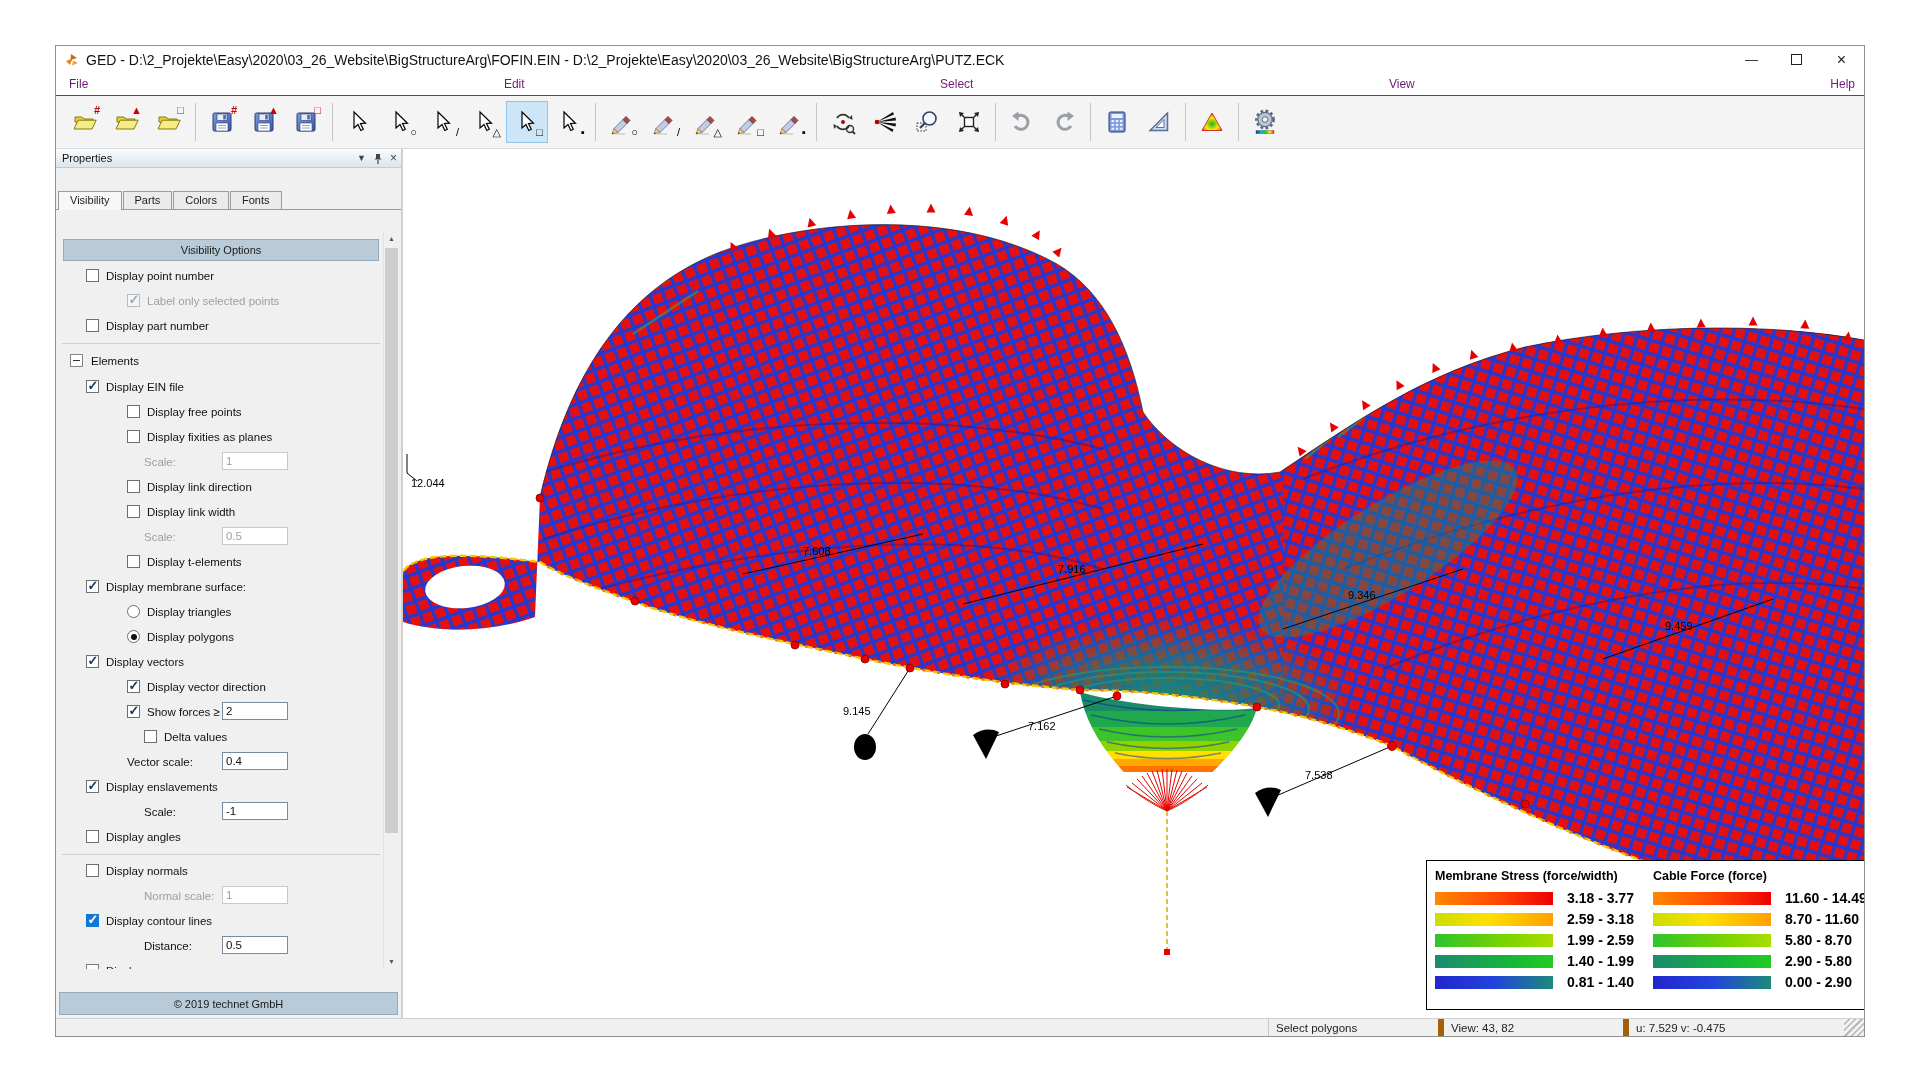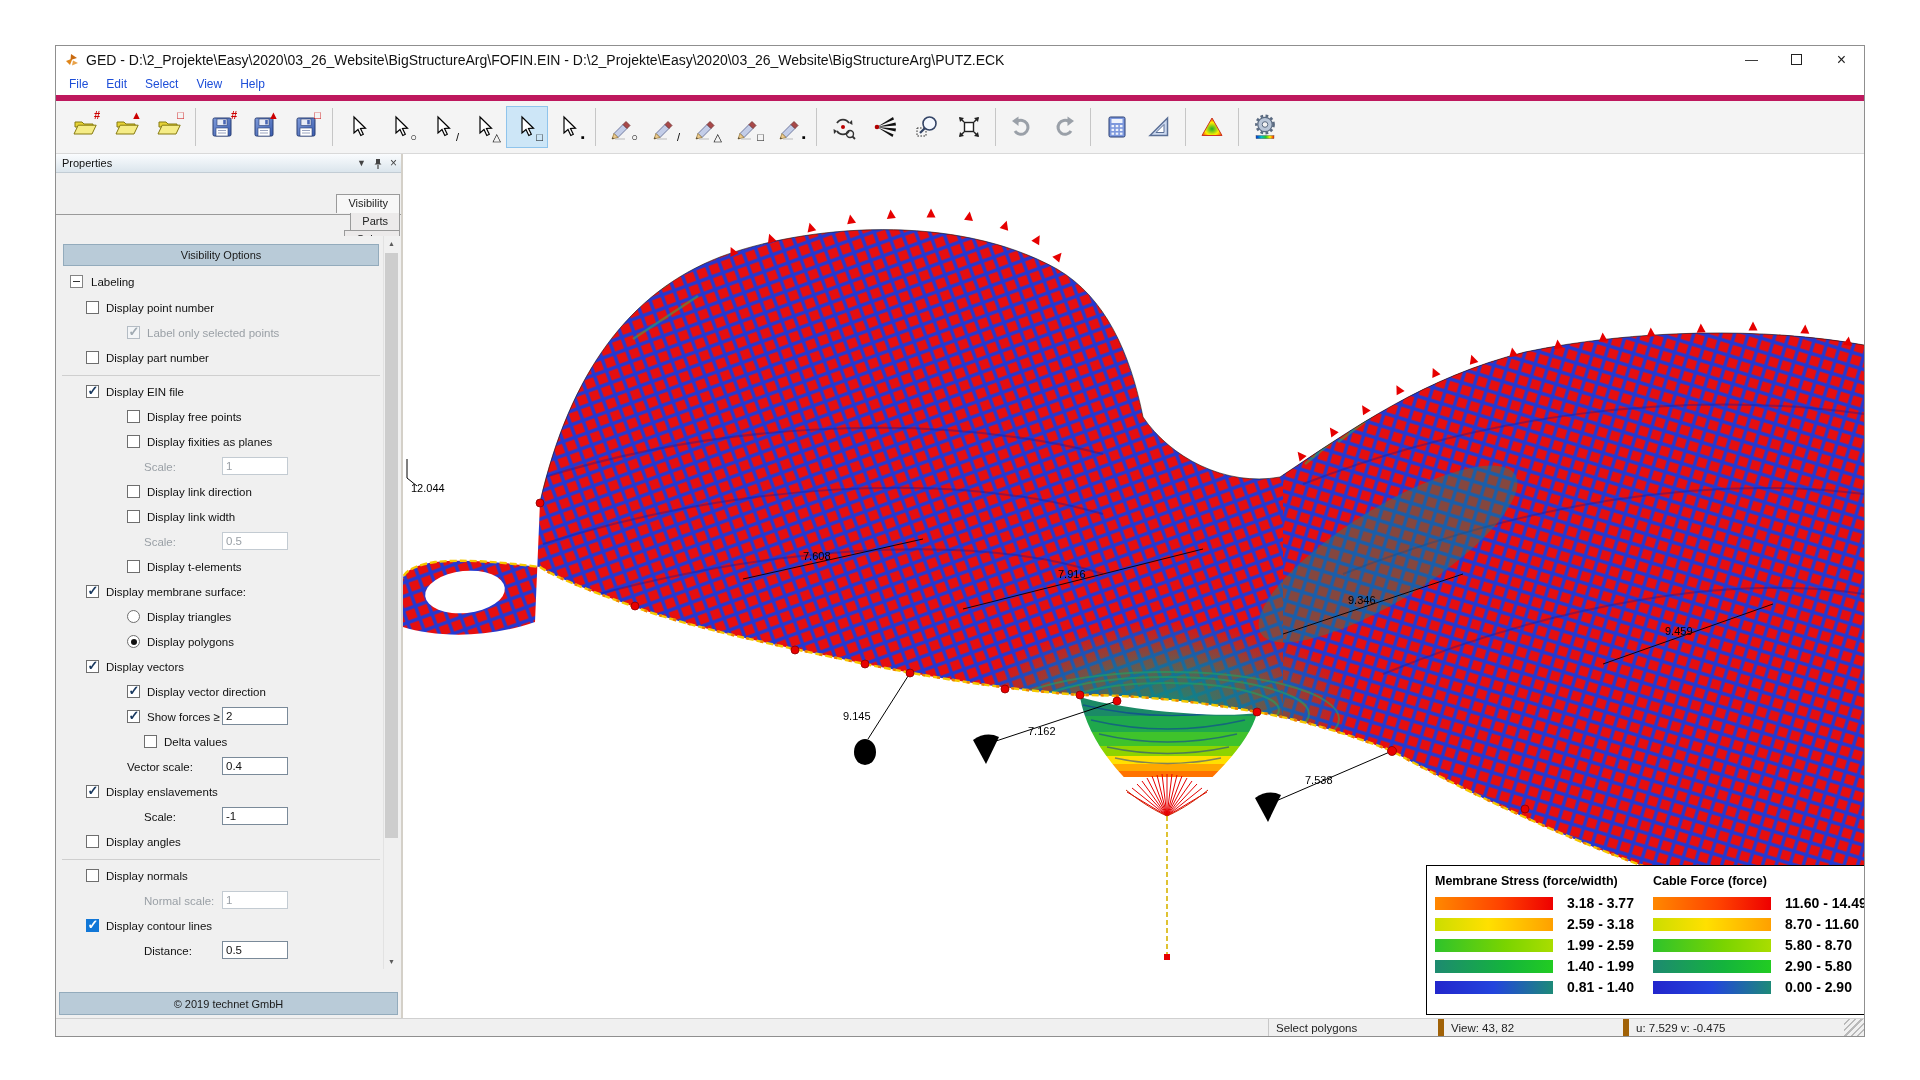--- a/index.html
+++ b/index.html
@@ -7,43 +7,43 @@
   .window{position:absolute;left:55px;top:45px;width:1810px;height:992px;
     border:1px solid #8f8f8f;background:#f0f0f0;display:flex;flex-direction:column;box-sizing:border-box;}
   
   .titlebar{height:27px;background:#fff;display:flex;align-items:center;padding:0 0 0 8px;flex:0 0 auto;}
   .title-text{font-size:14px;color:#111;margin-left:6px;white-space:nowrap;overflow:hidden;}
   .winbtns{margin-left:auto;display:flex;height:100%;}
   .wbtn{width:45px;display:flex;align-items:center;justify-content:center;font-size:13px;color:#222;}
   .wbtn .maxbox{width:9px;height:9px;border:1px solid #222;display:inline-block;}
   .wbtn.close{font-size:16px;}
   
-  .menubar{height:22px;background:#fff;border-bottom:6px solid #be185d;display:flex;align-items:center;
-    font-size:12px;color:#1d4ed8;padding-left:4px;flex:0 0 auto;}
+  .menubar{height:22px;background:#fff;border-bottom:1px solid #be185d;display:flex;align-items:center;
+    font-size:12px;color:#701a75;padding-left:4px;flex:0 0 auto;justify-content:space-between;}
   .menu-item{padding:3px 9px;}
   
   .toolbar{height:52px;background:#f4f4f4;border-bottom:1px solid #d9d9d9;display:flex;align-items:center;
     padding:0 8px;flex:0 0 auto;}
   .tbtn{width:42px;height:42px;display:flex;align-items:center;justify-content:center;position:relative;
     border:1px solid transparent;box-sizing:border-box;}
   .tbtn.active{background:#cde6f7;border:1px solid #8fc4ec;}
   .tbtn .bd{position:absolute;font-size:11px;line-height:11px;}
   .tbtn .bd.tr{top:3px;right:5px;color:#cc0000;font-weight:bold;}
   .tbtn .bd.br{bottom:4px;right:4px;color:#000;}
   .tsep{width:1px;height:38px;background:#c6c6c6;margin:0 5px;flex:0 0 auto;}
   
   .main{flex:1;display:flex;min-height:0;}
   
   .panel{width:347px;flex:0 0 auto;background:#f0f0f0;display:flex;flex-direction:column;
     border-right:2px solid #d4d0c8;box-sizing:border-box;gap:21px;}
   .ptitle{height:18px;background:linear-gradient(#fafcfe,#dbe5ec);border-bottom:1px solid #c2ccd4;
     display:flex;align-items:center;font-size:11px;padding:0 4px 0 6px;color:#111;}
   .pticons{margin-left:auto;display:flex;gap:7px;align-items:center;color:#444;}
   .pticons .pi{font-size:9px;}
-  .ptabs{display:flex;align-items:flex-end;height:20px;border-bottom:1px solid #9a9a9a;padding-left:2px;background:#f0f0f0;flex-direction:column;}
+  .ptabs{display:flex;align-items:flex-end;height:20px;border-bottom:1px solid #9a9a9a;padding-left:2px;background:#f0f0f0;}
   .tab{font-size:11px;padding:2px 11px 3px;border:1px solid #9a9a9a;border-bottom:none;background:#eceaea;
     margin-right:1px;color:#222;position:relative;}
   .tab.on{background:#f7f7f7;padding-bottom:4px;margin-bottom:-1px;z-index:2;}
   .pbody{flex:1;position:relative;min-height:0;background:#f0f0f0;}
   .opts{position:absolute;left:4px;right:19px;top:0;bottom:0;overflow:hidden;font-size:11.5px;color:#111;}
   .vishdr{margin:8px 3px 2px;height:20px;background:#b9cbd8;border:1px solid #93abbc;
     display:flex;align-items:center;justify-content:center;font-size:11px;color:#1a1a1a;}
   .shead{display:flex;align-items:center;height:27px;gap:8px;padding-left:10px;}
   .exp{width:11px;height:11px;border:1px solid #848484;background:#fff;position:relative;flex:0 0 auto;}
   .exp::before{content:"";position:absolute;left:2px;right:2px;top:4.5px;border-top:1px solid #333;}
@@ -413,38 +413,38 @@
       <div class="ptabs">
         <span class="tab on">Visibility</span>
         <span class="tab">Parts</span>
         <span class="tab">Colors</span>
         <span class="tab">Fonts</span>
       </div>
       <div class="pbody">
         <div class="opts">
           <div class="vishdr">Visibility Options</div>
 
-          <div class="shead">
-            <span class="exp"></span>
-            <span>Labeling</span>
-          </div>
           <div class="row ind-a">
             <span class="cb"></span>
             <span class="olbl">Display point number</span>
             </div>
           <div class="row ind-b dis">
             <span class="cb on"></span>
             <span class="olbl">Label only selected points</span>
             </div>
           <div class="row ind-a">
             <span class="cb"></span>
             <span class="olbl">Display part number</span>
             </div>
 
           <div class="sep"></div>
+          <div class="shead">
+            <span class="exp"></span>
+            <span>Elements</span>
+          </div>
           <div class="row ind-a">
             <span class="cb on"></span>
             <span class="olbl">Display EIN file</span>
             </div>
           <div class="row ind-b">
             <span class="cb"></span>
             <span class="olbl">Display free points</span>
             </div>
           <div class="row ind-b">
             <span class="cb"></span>

